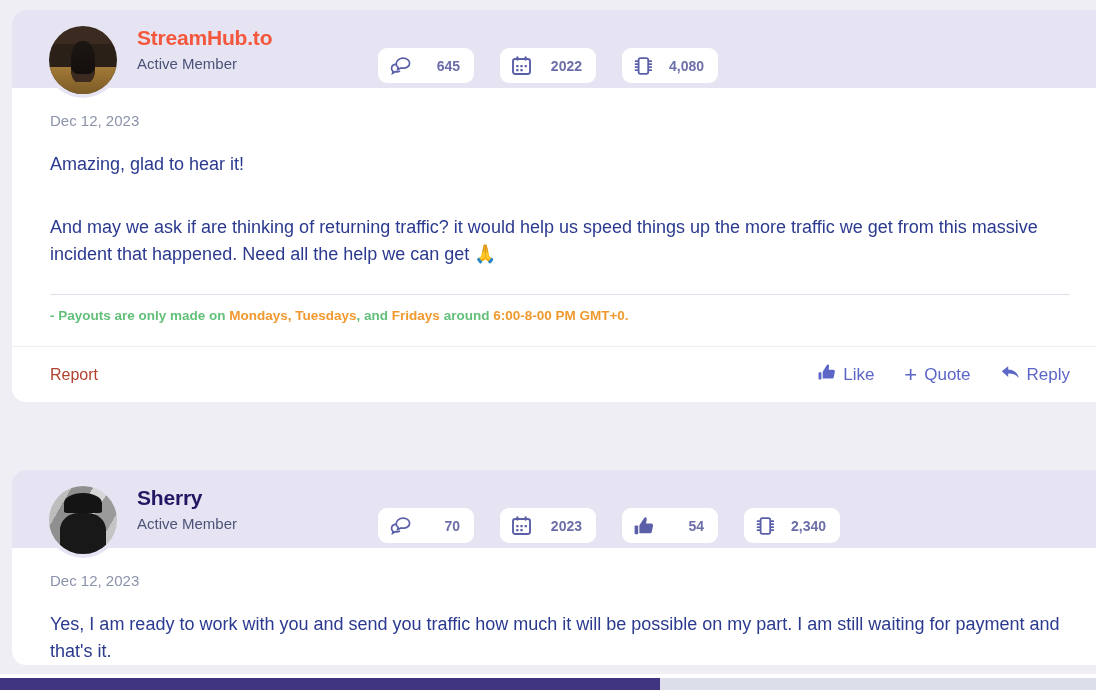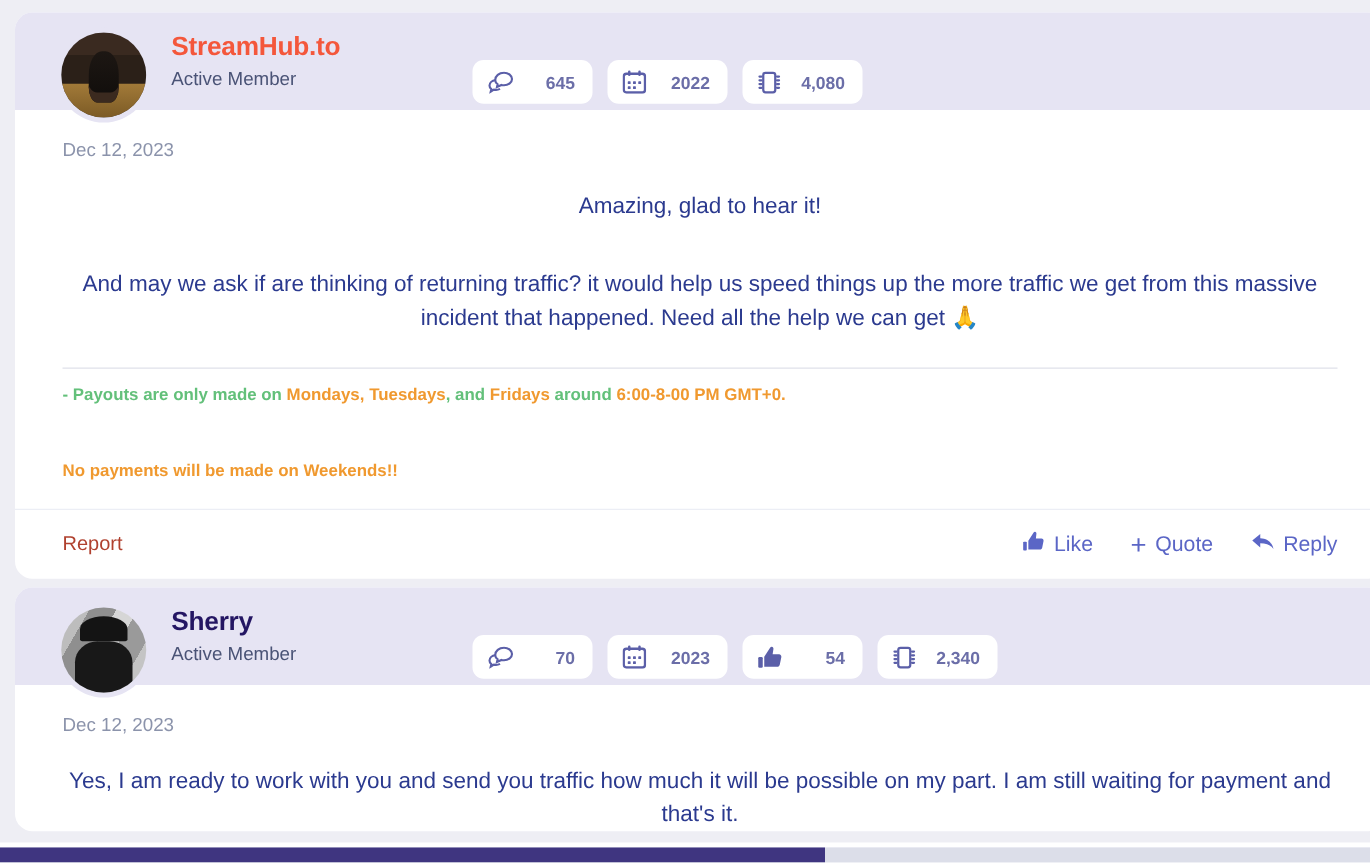--- a/index.html
+++ b/index.html
@@ -132,21 +132,21 @@
     font-size: 15px;
     color: #4a5376;
   }
 
   
   .stats {
     position: absolute;
     left: 366px;
     top: 38px;
     display: flex;
-    gap: 12px;
+    gap: 26px;
   }
 
   .stat {
     height: 35px;
     min-width: 96px;
     background: #ffffff;
     border-radius: 9px;
     display: flex;
     align-items: center;
     justify-content: space-between;
@@ -169,21 +169,20 @@
     font-size: 15px;
     color: #8b93ab;
     margin-bottom: 22px;
   }
 
   .ptext {
     font-size: 18px;
     line-height: 27px;
     color: #2b3a8f;
     max-width: 1046px;
-    text-align: center;
   }
   .ptext + .ptext { margin-top: 36px; }
 
   .sig-rule {
     margin: 26px 0 10px 0;
     height: 1px;
     background: #dfe1ea;
     width: 1020px;
   }
 
@@ -321,21 +320,20 @@
     <div class="post-body">
       <div class="postdate">Dec 12, 2023</div>
 
       <div class="ptext">Amazing, glad to hear it!</div>
       <div class="ptext">And may we ask if are thinking of returning traffic? it would help us speed things up the more traffic we get from this massive incident that happened. Need all the help we can get 🙏</div>
 
       <div class="sig-rule"></div>
 
       <div class="signature">
         <div><span class="sig-green">- Payouts are only made on </span><span class="sig-orange">Mondays, Tuesdays</span><span class="sig-green">, and </span><span class="sig-orange">Fridays</span><span class="sig-green"> around </span><span class="sig-orange">6:00-8-00 PM GMT+0.</span></div>
-        <div class="sig-orange">No payments will be made on Weekends!!</div>
       </div>
     </div>
 
     <div class="actions">
       <div class="report">Report</div>
 
       <div class="act-group">
 
         <div class="act">
           <span>

